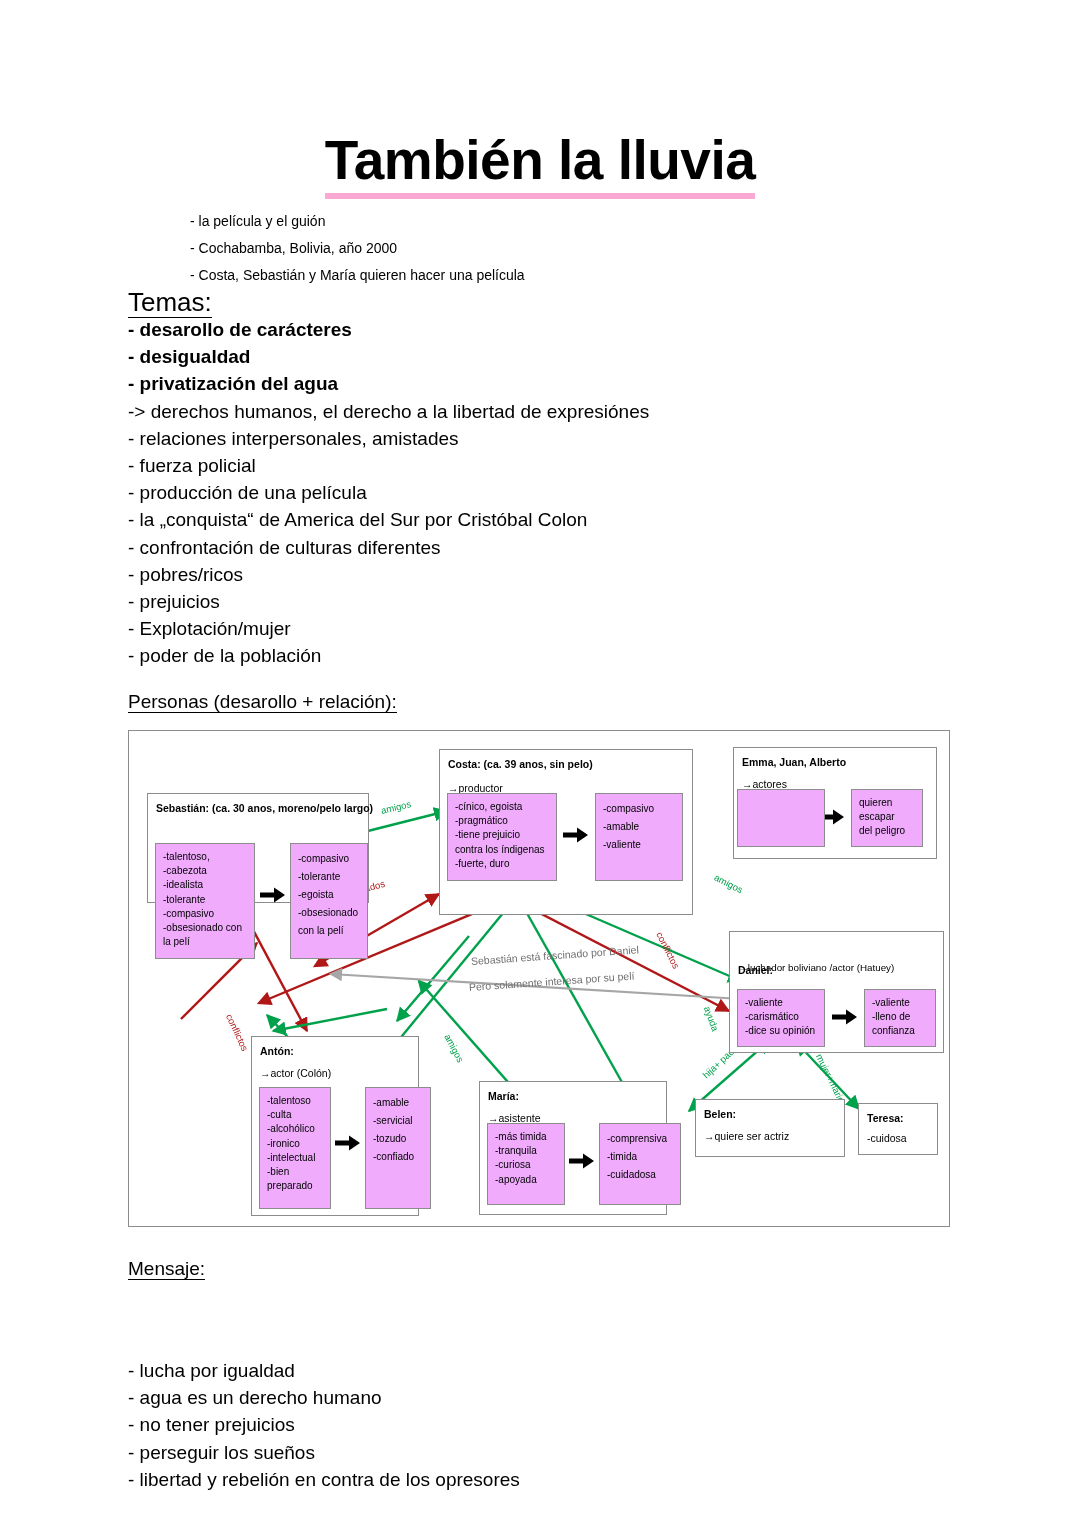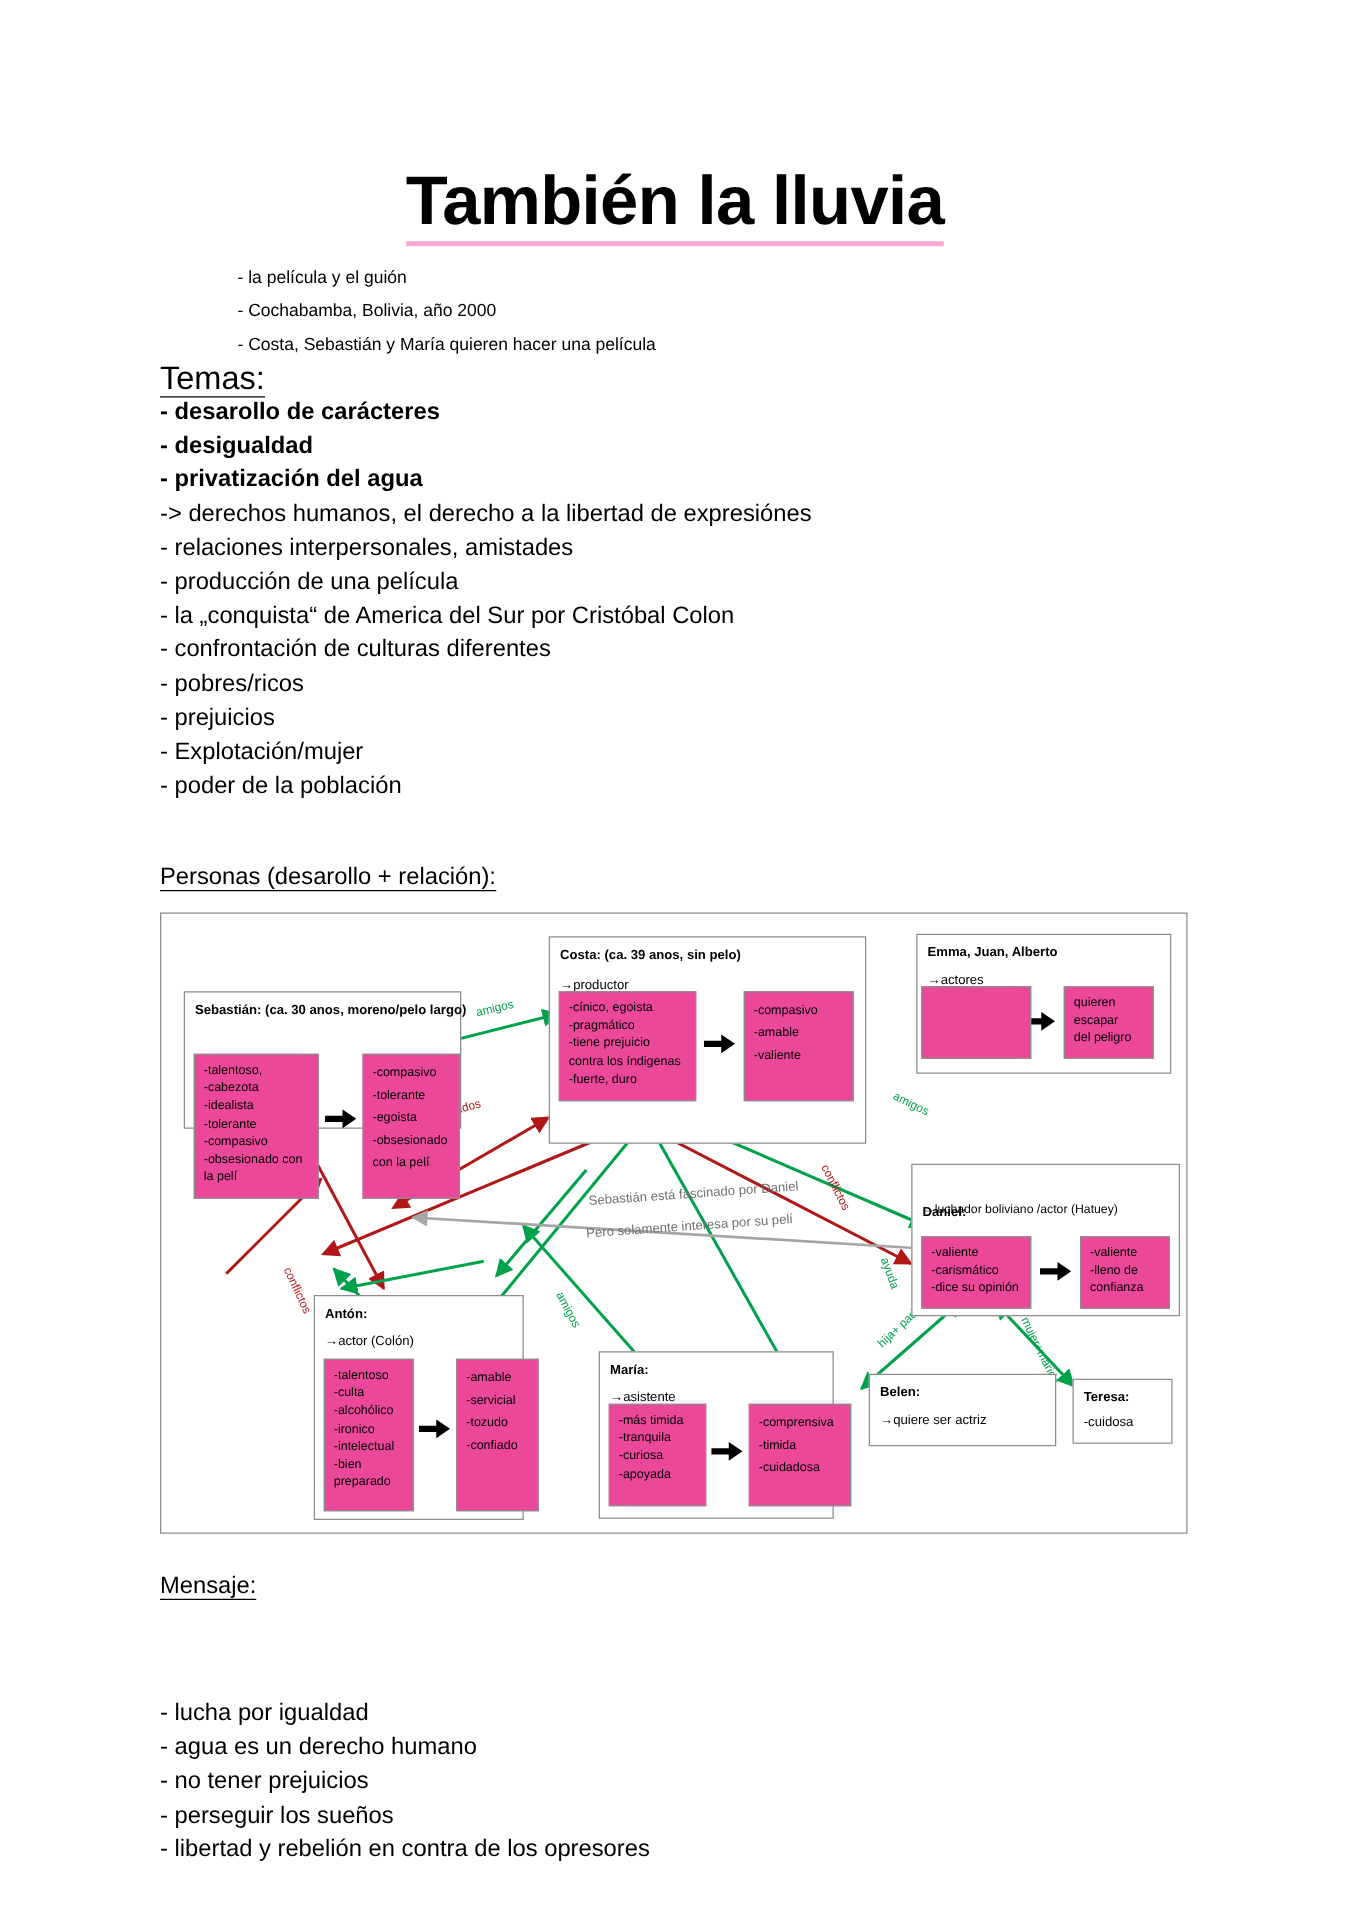--- a/index.html
+++ b/index.html
@@ -27,21 +27,21 @@
     position: absolute;
     left: 0;
     top: 128px;
     width: 1080px;
     text-align: center;
     font-size: 55px;
     font-weight: bold;
     letter-spacing: -0.5px;
   }
   .title span {
-    border-bottom: 4px solid #f9a8d4;
+    border-bottom: 6px solid #f9a8d4;
     padding-bottom: 2px;
   }
 
   
   .intro {
     position: absolute;
     left: 190px;
     top: 208px;
     font-size: 14px;
     line-height: 27.2px;
@@ -140,21 +140,21 @@
   .card-role {
     position: absolute;
     left: 8px;
     font-size: 10.5px;
     white-space: nowrap;
   }
 
   .traits {
     position: absolute;
     border: 1.1px solid #8c8c8c;
-    background: #ec4899;
+    background: #f0abfc;
     box-sizing: border-box;
     font-size: 10px;
     line-height: 15.5px;
     padding: 6px 7px 4px 7px;
   }
   .traits.tight { line-height: 14.2px; }
   .traits.loose { line-height: 18px; }
 
   .blackarrow {
     position: absolute;
@@ -177,20 +177,21 @@
 
   <div class="temas-head">
     <span>Temas:</span>
   </div>
   <div class="temas-list">
     <div class="b">- desarollo de carácteres</div>
     <div class="b">- desigualdad</div>
     <div class="b">- privatización del agua</div>
     <div>-&gt; derechos humanos, el derecho a la libertad de expresiónes</div>
     <div>- relaciones interpersonales, amistades</div>
+    <div>- fuerza policial</div>
     <div>- producción de una película</div>
     <div>- la „conquista“ de America del Sur por Cristóbal Colon</div>
     <div>- confrontación de culturas diferentes</div>
     <div>- pobres/ricos</div>
     <div>- prejuicios</div>
     <div>- Explotación/mujer</div>
     <div>- poder de la población</div>
   </div>
 
   <div class="personas-head">

